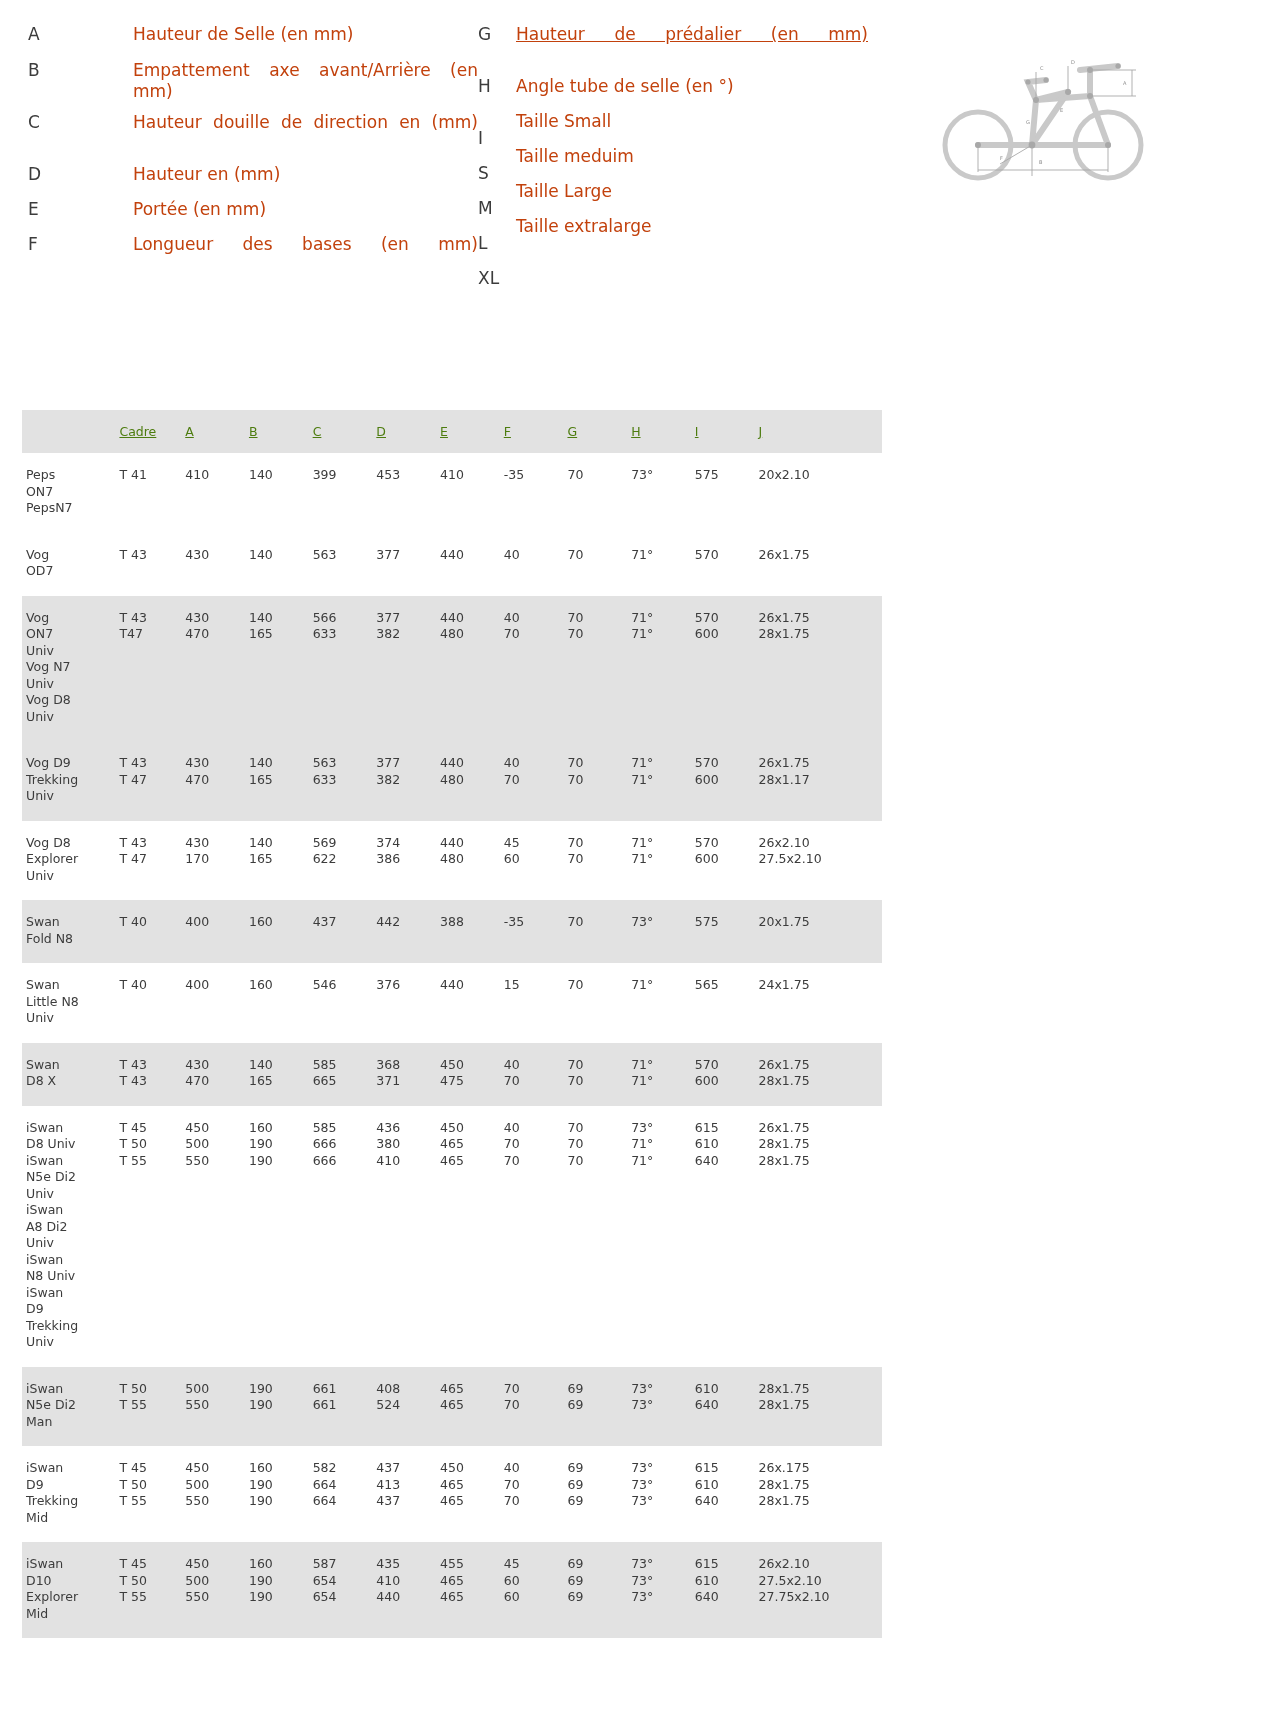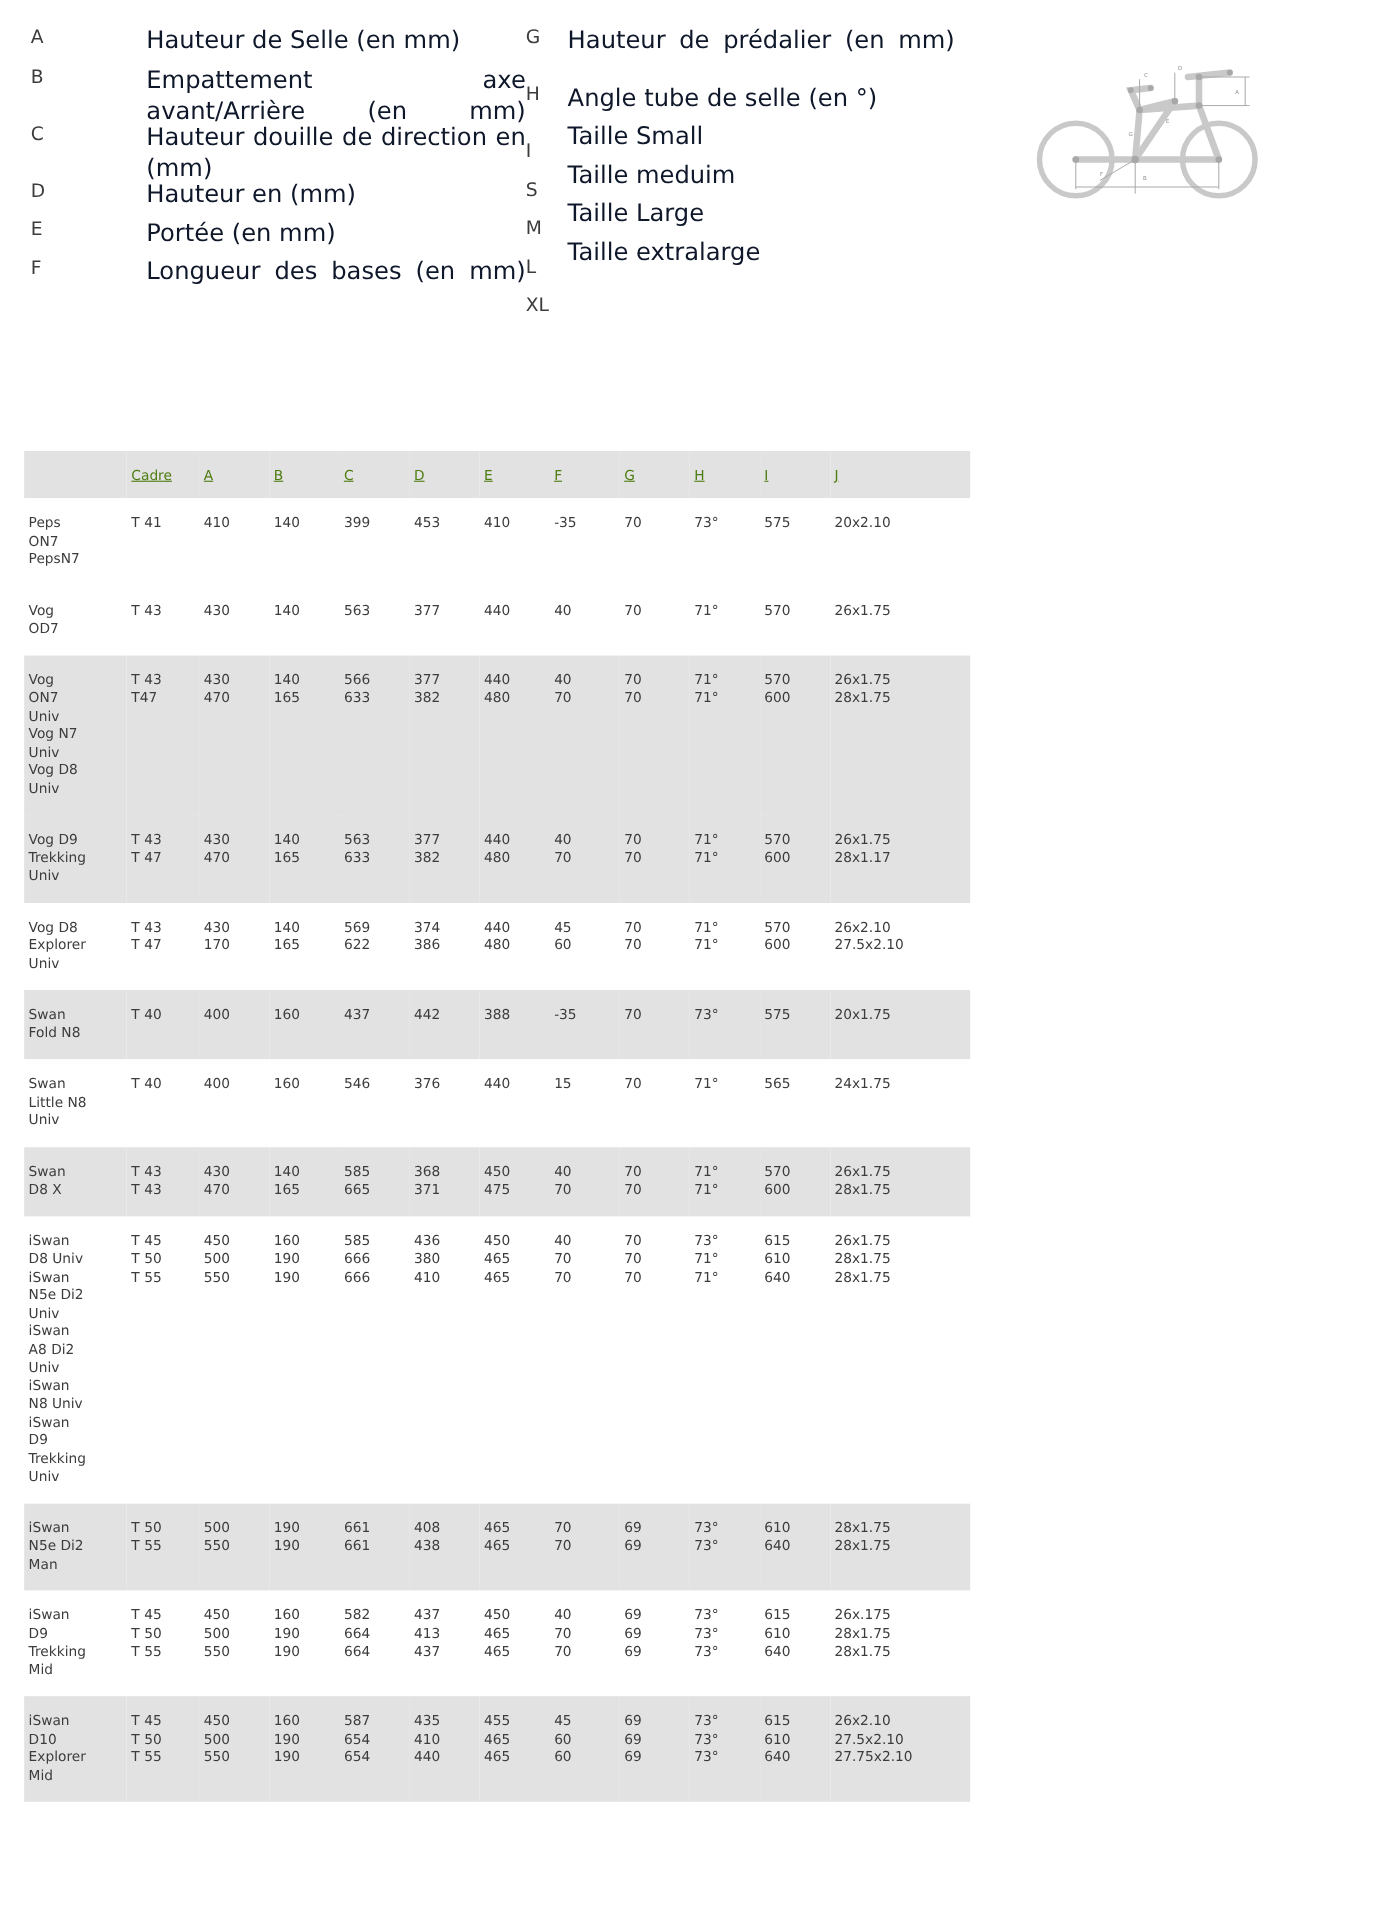--- a/index.html
+++ b/index.html
@@ -44,22 +44,22 @@
 
   .legend-key {
     font-size: 17px;
     color: #3c3c3c;
     line-height: 1.25;
   }
   .legend-vals {
     flex: 1;
   }
   .legend-val {
-    font-size: 22px;
-    color: #0f172a;
+    font-size: 17px;
+    color: #c2410c;
     line-height: 1.25;
     text-align: justify;
     text-align-last: justify;
   }
   .legend-val.nojust {
     text-align: left;
     text-align-last: left;
   }
 
   
@@ -78,21 +78,21 @@
   .k2-l { height: 35px; }
   .k2-xl { height: 35px; }
 
   .v-a { height: 36px; }
   .v-b { height: 52px; }
   .v-c { height: 52px; }
   .v-d { height: 35px; }
   .v-e { height: 35px; }
   .v-f { height: 52px; }
 
-  .v2-g { height: 52px; }
+  .v2-g { height: 52px; text-decoration: underline; }
   .v2-h { height: 52px; }
   .v2-i { height: 35px; }
   .v2-s { height: 35px; }
   .v2-m { height: 35px; }
   .v2-l { height: 35px; }
   .v2-xl { height: 35px; }
 
   
   .bike-figure {
     position: absolute;
@@ -518,21 +518,21 @@
 Man</td>
           <td class="cadre">T 50
 T 55</td>
           <td>500
 550</td>
           <td>190
 190</td>
           <td>661
 661</td>
           <td>408
-438</td>
+524</td>
           <td>465
 465</td>
           <td>70
 70</td>
           <td>69
 69</td>
           <td>73°
 73°</td>
           <td>610
 640</td>

